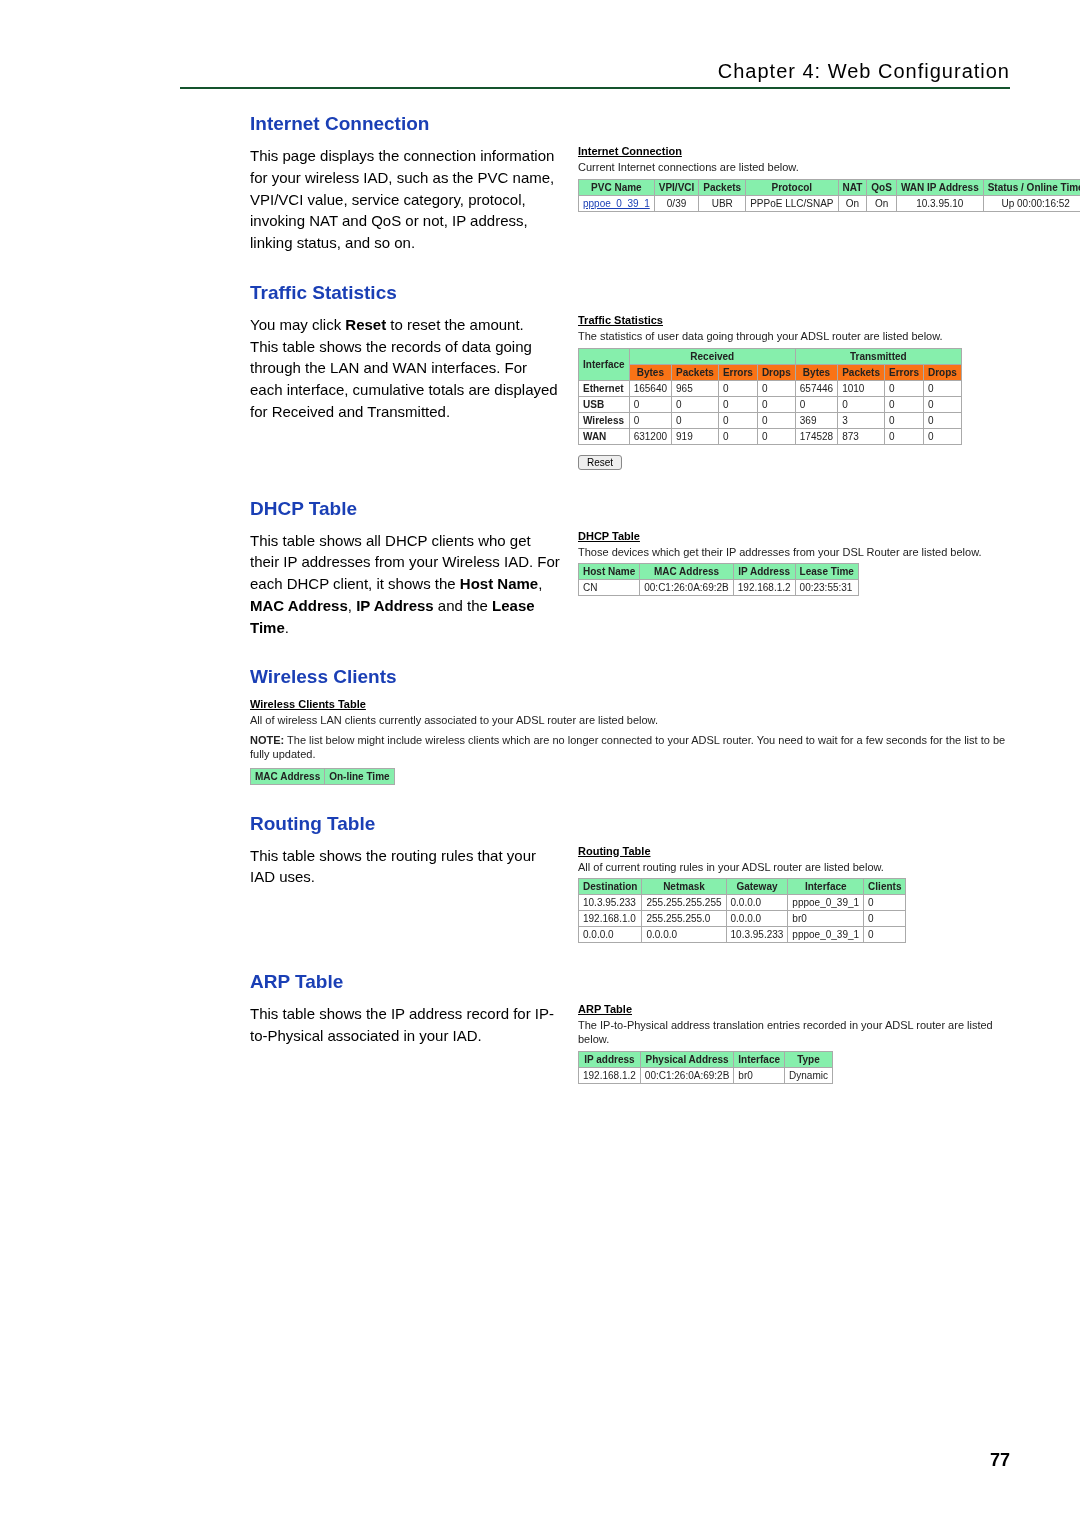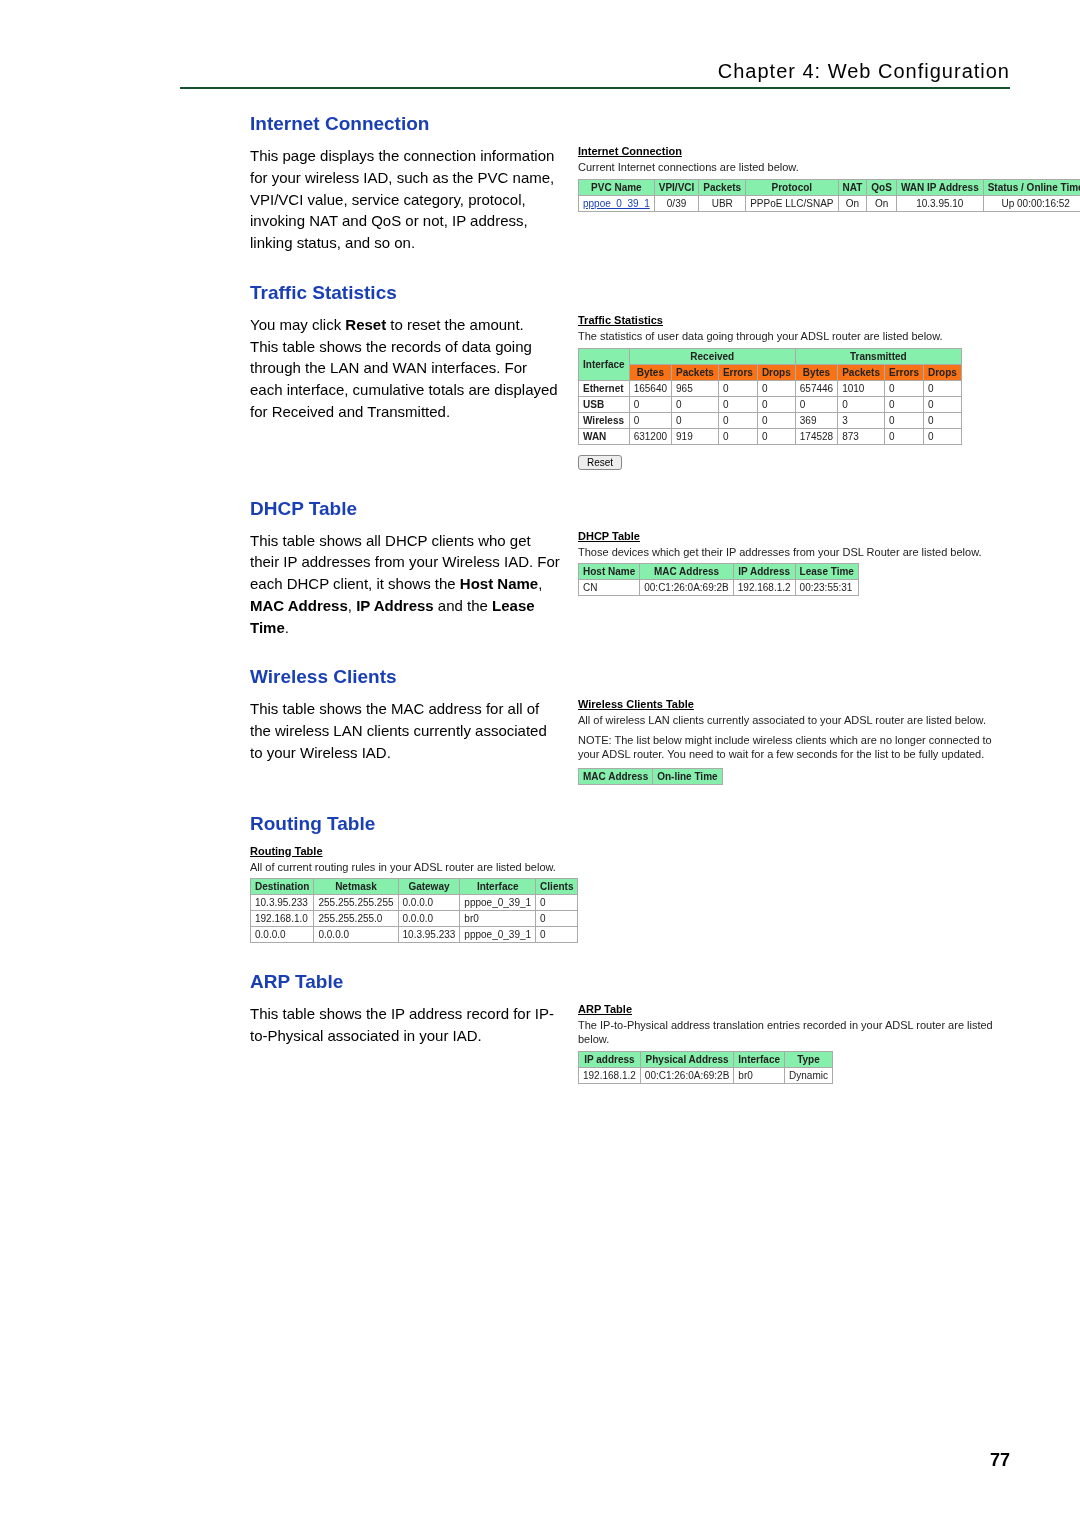--- a/index.html
+++ b/index.html
@@ -43,21 +43,21 @@
     text-decoration: underline;
     margin-bottom: 4px;
     color: #000;
   }
   .shot-caption {
     font-size: 11px;
     color: #222;
     margin-bottom: 4px;
     line-height: 1.25;
   }
-  .note-label { font-weight: normal; }
+  .note-label { font-weight: bold; }
   table.shot {
     border-collapse: collapse;
     font-size: 10px;
     color: #222;
   }
   table.shot th, table.shot td {
     border: 1px solid #aaa;
     padding: 2px 4px;
     white-space: nowrap;
   }
@@ -235,21 +235,20 @@
             </tr>
           </tbody>
             </table>
         </div>
       </div>
     </div>
 
     <div class="section">
       <h2>Wireless Clients</h2>
       <div class="row">
-        <div class="left">This table shows the MAC address for all of the wireless LAN clients currently associated to your Wireless IAD.</div>
         <div class="right">
           <div class="shot-title">Wireless Clients Table</div>
           <div class="shot-caption">All of wireless LAN clients currently associated to your ADSL router are listed below.</div>
           <div class="shot-caption" style="margin:6px 0 6px 0;">
             <span class="note-label">NOTE:</span><span> The list below might include wireless clients which are no longer connected to your ADSL router. You need to wait for a few seconds for the list to be fully updated.</span>
           </div>
           <table class="shot">
             <tbody>
                 <tr>
               <th>MAC Address</th>
@@ -257,20 +256,21 @@
             </tr>
           </tbody>
             </table>
         </div>
       </div>
     </div>
 
     <div class="section">
       <h2>Routing Table</h2>
       <div class="row">
+        <div class="left">This table shows the routing rules that your IAD uses.</div>
         <div class="right">
           <div class="shot-title">Routing Table</div>
           <div class="shot-caption">All of current routing rules in your ADSL router are listed below.</div>
           <table class="shot">
             <tbody>
                 <tr>
               <th>Destination</th>
               <th>Netmask</th>
               <th>Gateway</th>
               <th>Interface</th>

